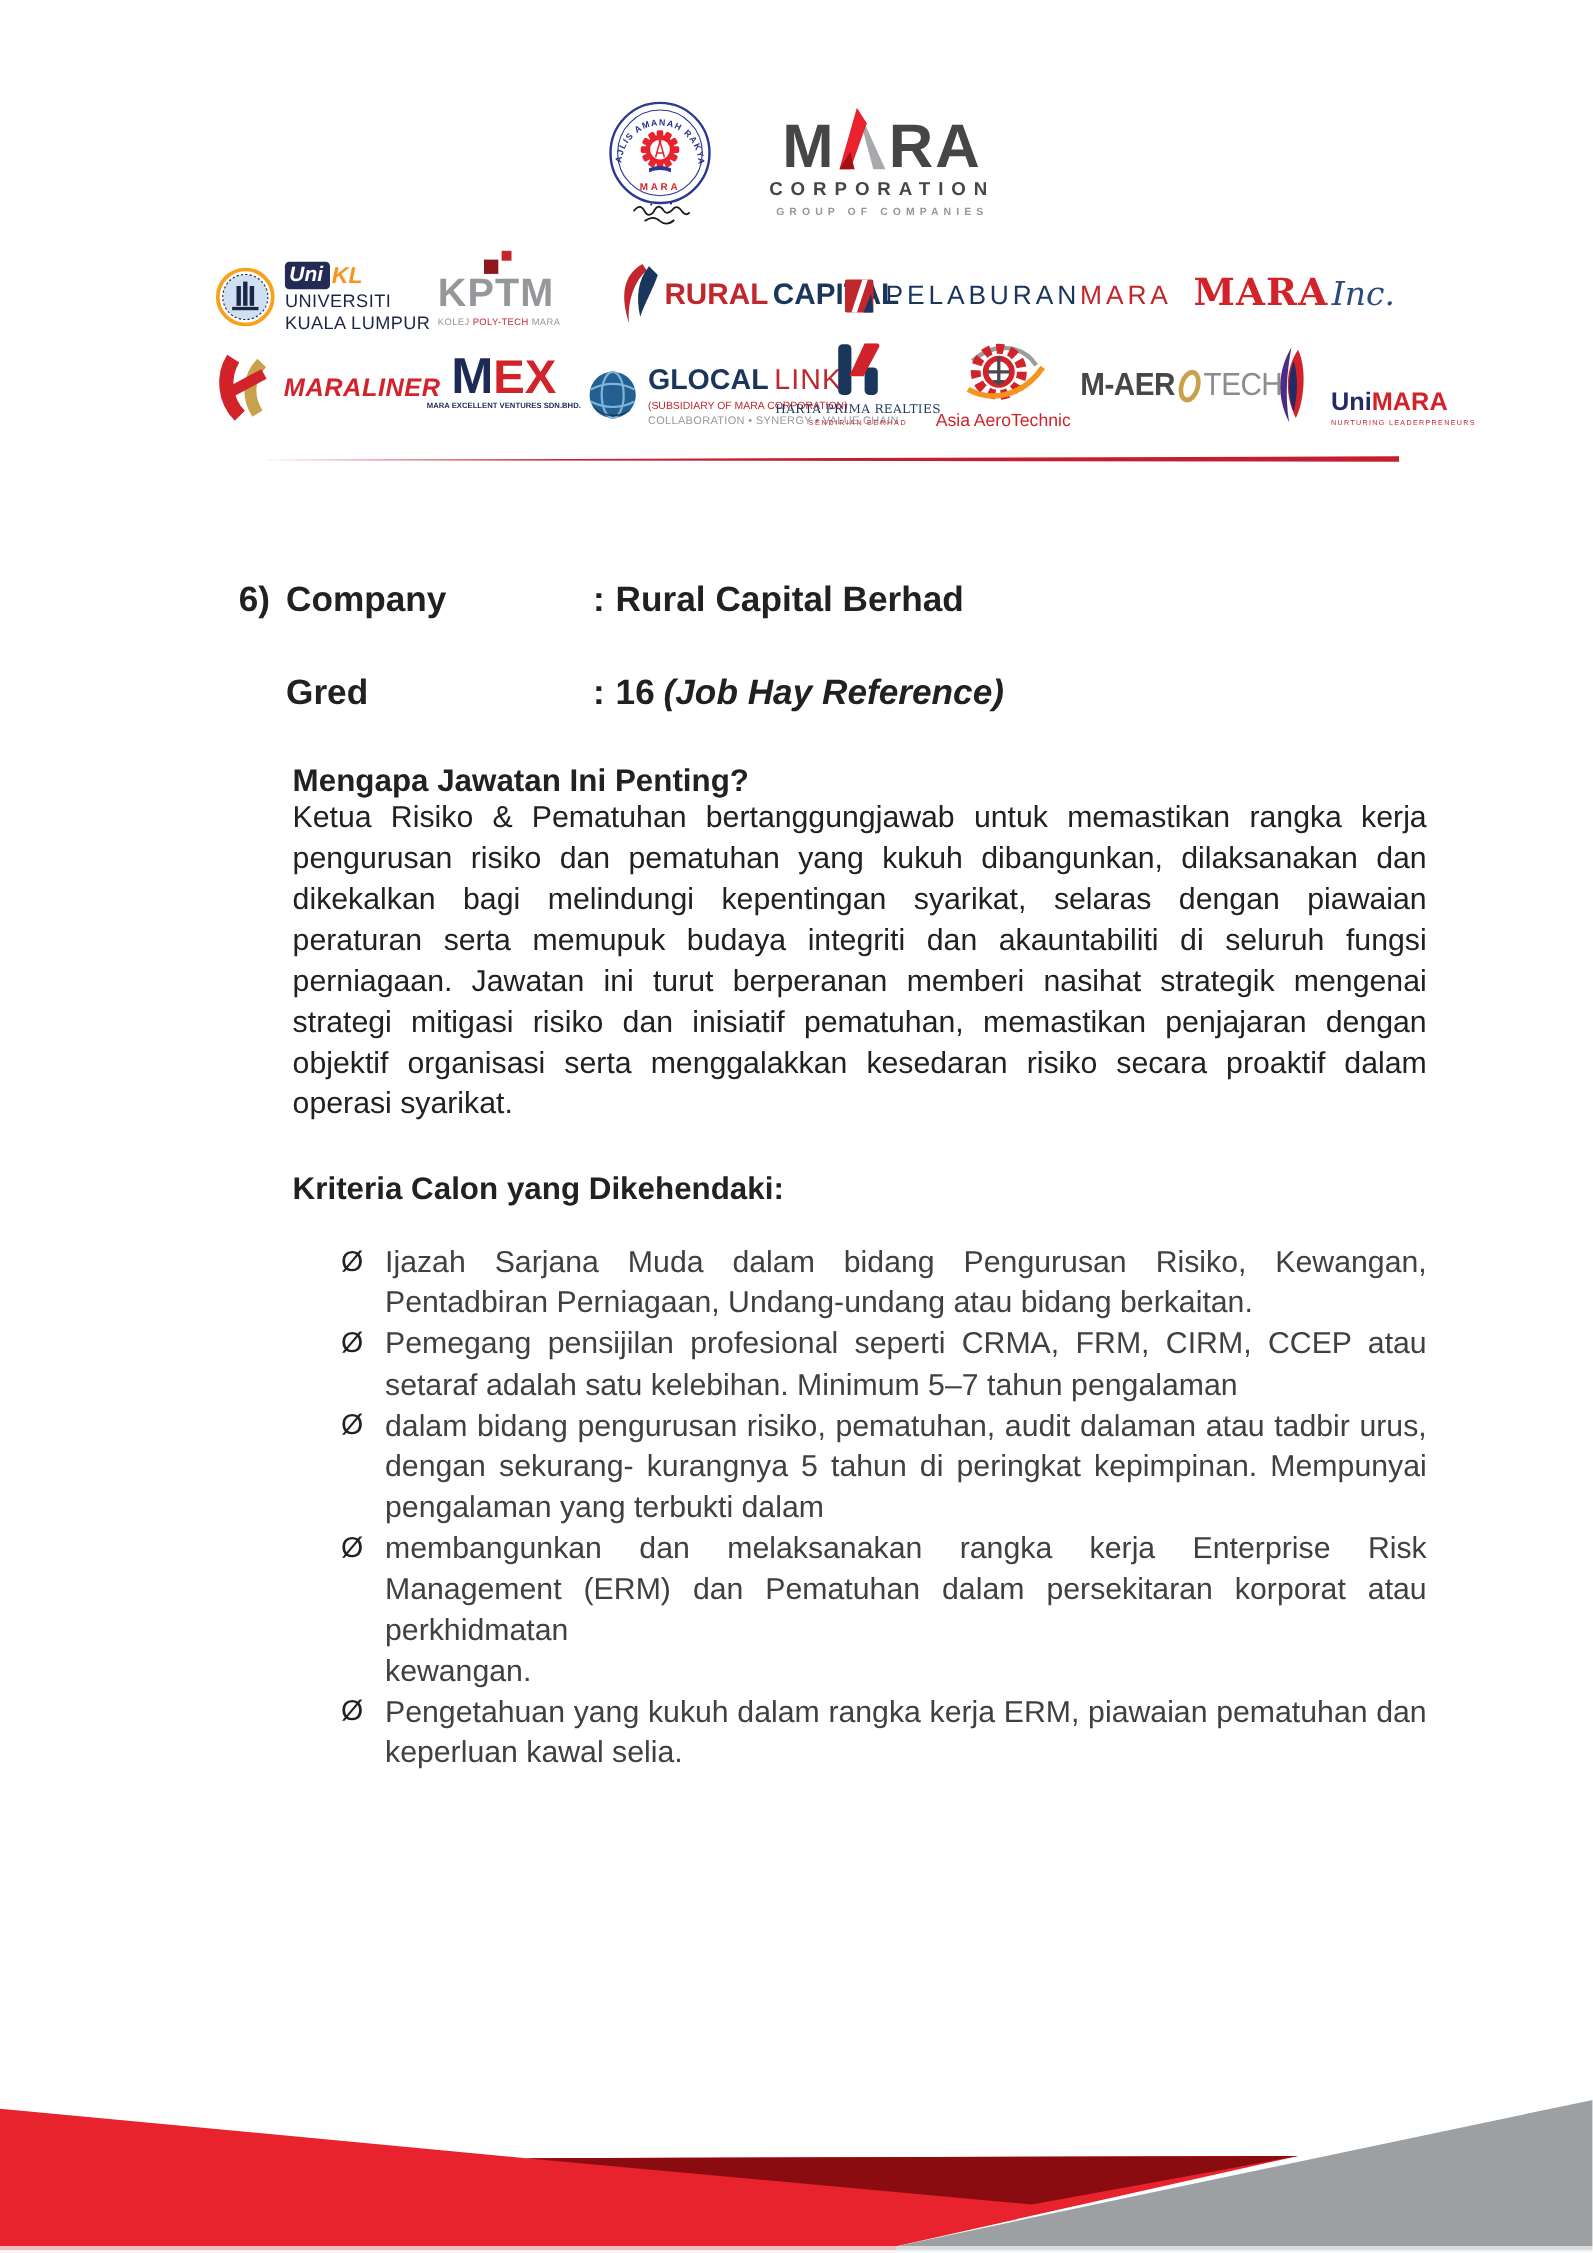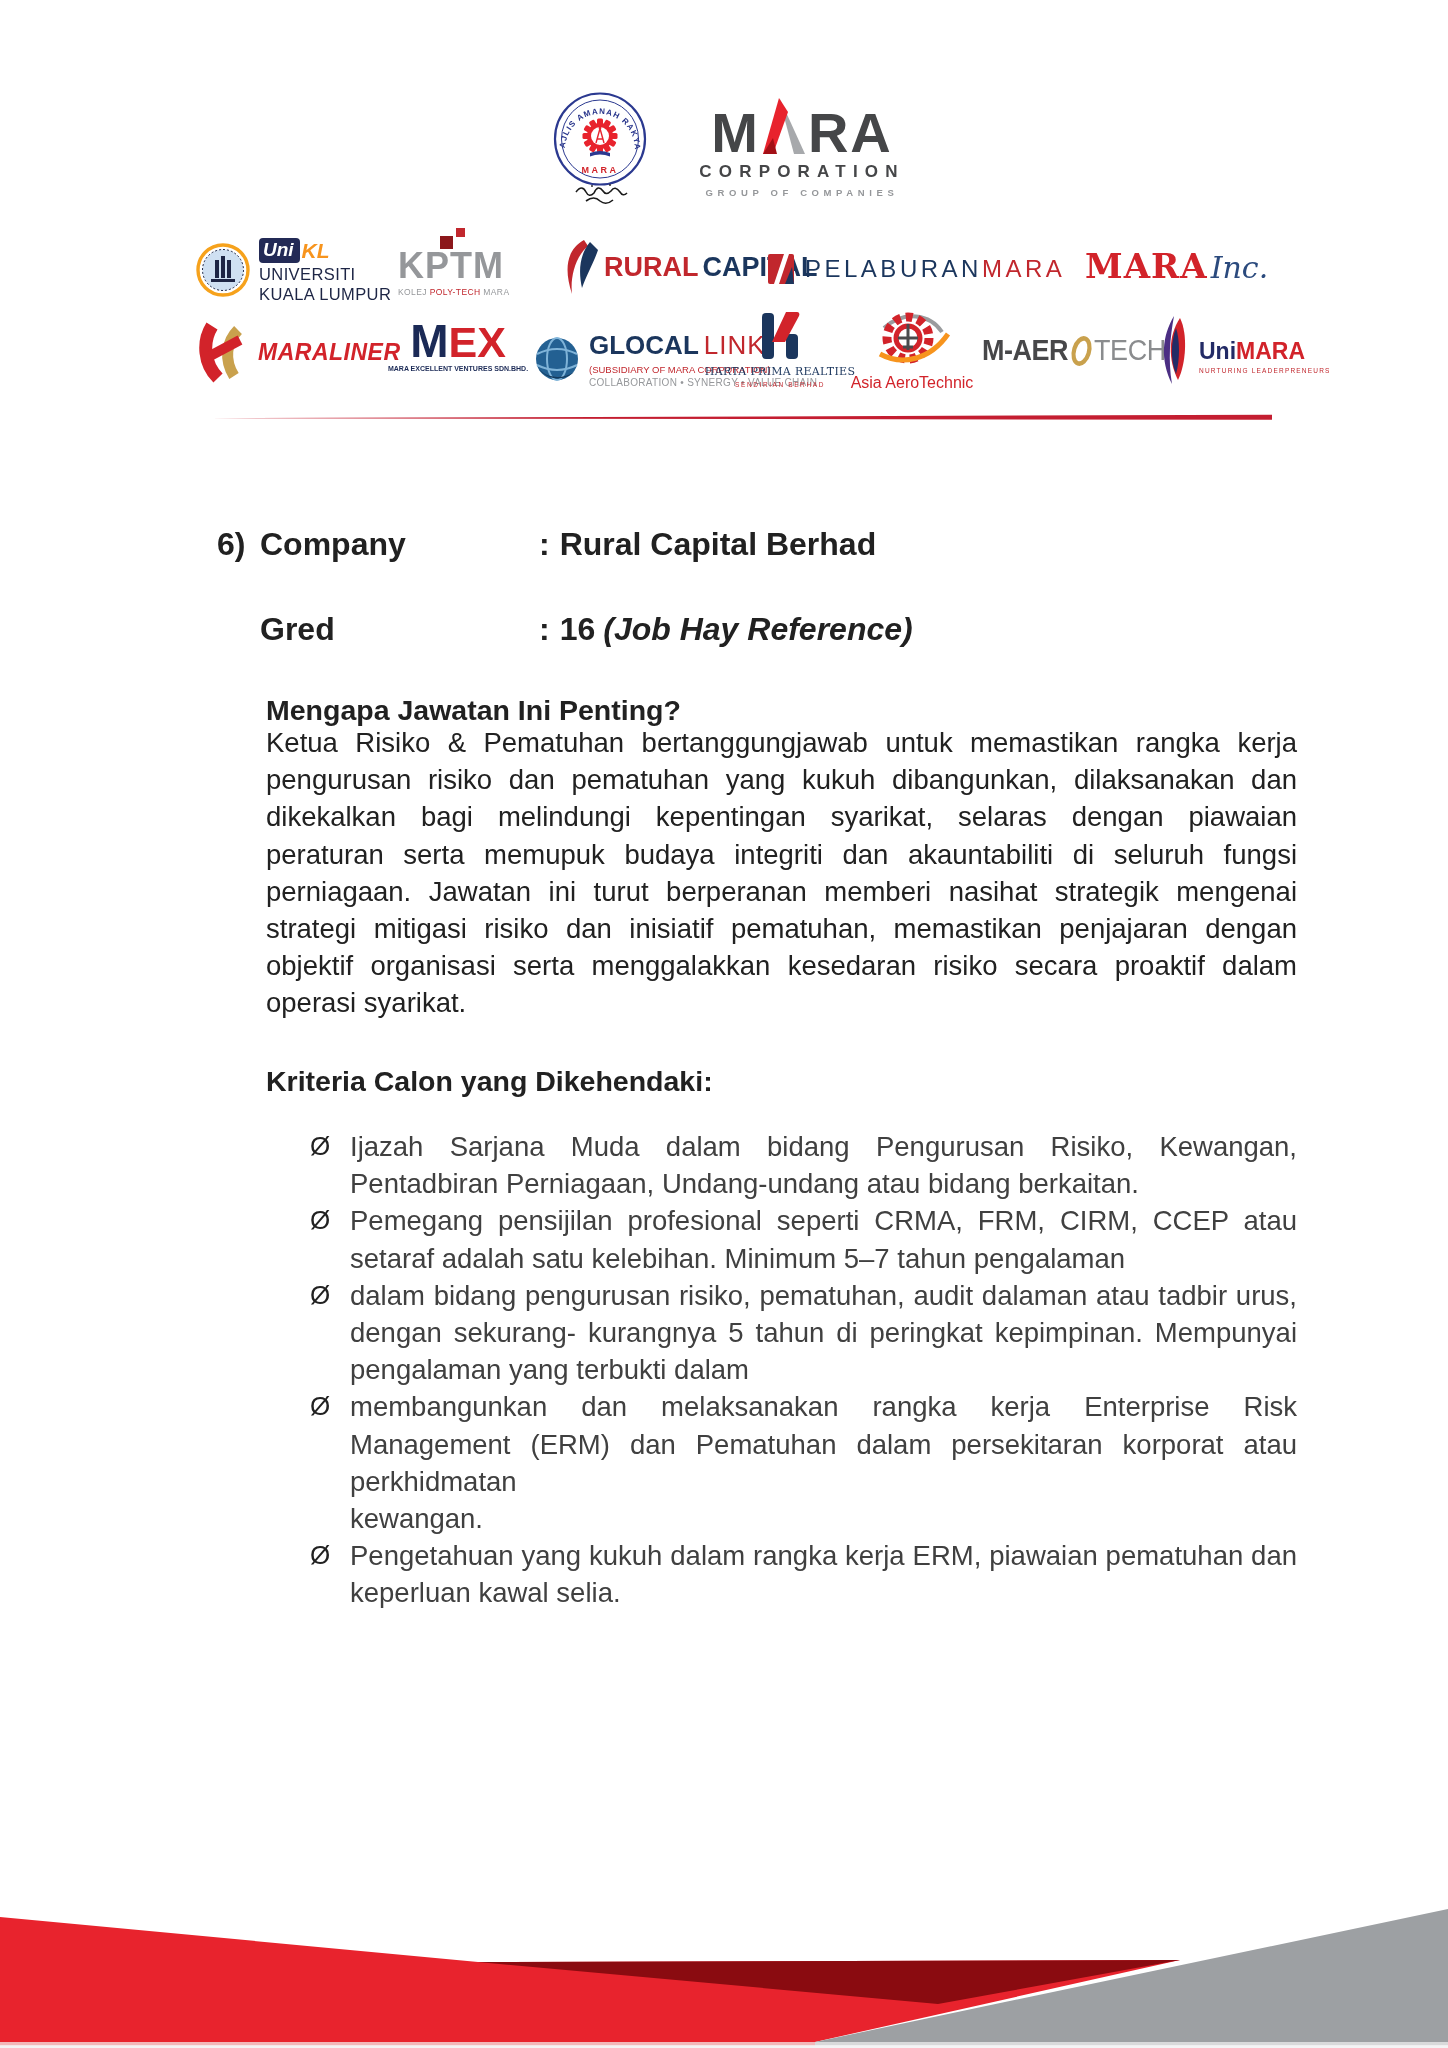--- a/index.html
+++ b/index.html
@@ -257,21 +257,21 @@
   </div>
 
   <div class="logo mat" style="left:982px;top:334px;">
     <span class="mat-dark">M-AER</span>
     <svg width="24" height="32" viewBox="0 0 24 32" style="margin:0 2px;">
       <ellipse cx="12" cy="16" rx="8" ry="13" fill="none" stroke="#c9a14d" stroke-width="4.5" transform="rotate(18 12 16)"></ellipse>
     </svg>
     <span class="mat-light">TECH</span>
   </div>
 
-  <div class="logo" style="left:1160px;top:314px;gap:7px;align-items:flex-start;">
+  <div class="logo" style="left:1160px;top:314px;gap:18px;align-items:flex-end;">
     <svg width="32" height="74" viewBox="0 0 32 74">
       <path d="M14,2 C2,22 0,46 12,70 C8,46 10,24 14,2 Z" fill="#4b2e83"></path>
       <path d="M20,4 C8,22 8,46 18,66 C26,50 28,20 20,4 Z" fill="#d2232a"></path>
       <path d="M16,14 C10,30 11,48 16,60 C20,46 20,26 16,14 Z" fill="#232b66"></path>
     </svg>
     <div class="col" style="margin-top:24px;">
       <div class="um-name">
         <span class="um-uni">Uni</span><span class="um-mara">MARA</span>
       </div>
       <div class="um-tag">NURTURING LEADERPRENEURS</div>

